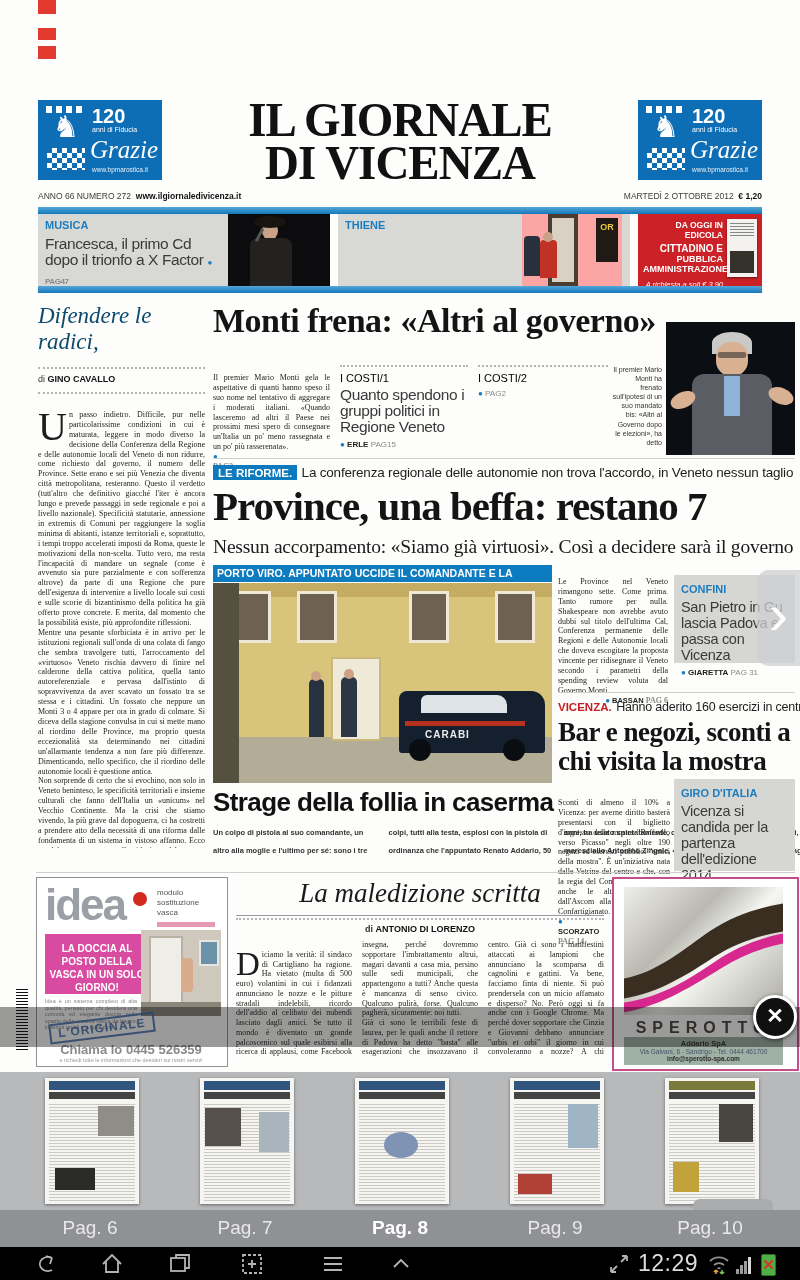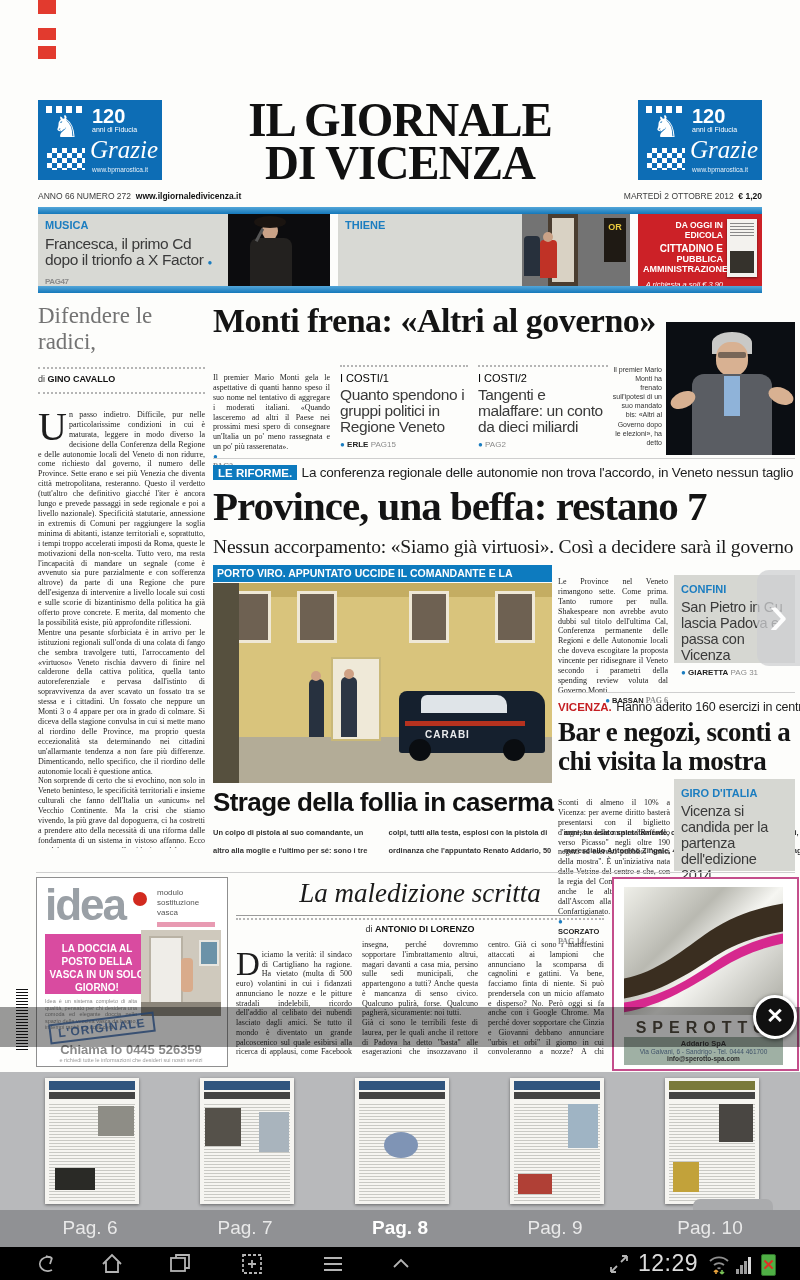--- a/index.html
+++ b/index.html
@@ -169,21 +169,21 @@
     <div class="ph" style="left:190px;top:0;width:102px;height:72px;background:#0c0c0e;">
       <div class="abs" style="left:34px;top:8px;width:16px;height:18px;border-radius:50%;background:#caa287;"></div>
       <div class="abs" style="left:26px;top:2px;width:32px;height:12px;border-radius:50%;background:#1a1410;"></div>
       <div class="abs" style="left:22px;top:24px;width:42px;height:48px;border-radius:8px 8px 0 0;background:#23211f;"></div>
       <div class="abs" style="left:30px;top:14px;width:3px;height:14px;background:#555;transform:rotate(28deg);"></div>
     </div>
   </div>
 
   <div class="promo" style="left:338px;width:292px;">
     <div class="kick">THIENE</div>
-    <div class="ph" style="left:184px;top:0;width:108px;height:72px;background:#737373;">
+    <div class="ph" style="left:184px;top:0;width:100px;height:72px;background:#fca5a5;">
       <div class="abs" style="left:26px;top:0;width:30px;height:72px;background:#4a3d30;"></div>
       <div class="abs" style="left:30px;top:4px;width:22px;height:64px;background:#d9d2c4;"></div>
       <div class="abs" style="left:2px;top:22px;width:16px;height:40px;background:#27303c;border-radius:4px 4px 0 0;"></div>
       <div class="abs" style="left:18px;top:26px;width:17px;height:38px;background:#c03226;border-radius:4px 4px 0 0;"></div>
       <div class="abs" style="left:21px;top:18px;width:10px;height:10px;border-radius:50%;background:#caa287;"></div>
       <div class="abs" style="right:4px;top:4px;width:22px;height:40px;background:#1f1a14;color:#e8c93e;font-weight:bold;font-size:9px;text-align:center;padding-top:4px;">OR</div>
     </div>
   </div>
 
   <div class="edicola">
@@ -195,21 +195,21 @@
     </div>
     <div class="abs" style="right:5px;top:5px;width:30px;height:58px;background:#f3f2ee;box-shadow:0 1px 2px rgba(0,0,0,.5);">
       <div class="abs" style="left:3px;top:4px;right:3px;height:14px;background:repeating-linear-gradient(180deg,#888 0 1px,transparent 1px 3px);"></div>
       <div class="abs" style="left:3px;bottom:4px;right:3px;height:22px;background:#35322c;"></div>
     </div>
   </div>
 
   <div class="bluebar" style="top:286px;"></div>
 
   <div class="abs" style="left:38px;top:303px;width:167px;">
-    <div class="serif" style="font-size:23px;line-height:26px;color:#737373;">
+    <div class="serif" style="font-style:italic;font-size:23px;line-height:26px;color:#0c4a6e;">
       <div>Difendere le radici,</div>
     </div>
     <div class="dotrule" style="margin-top:12px;"></div>
     <div style="font-size:9px;margin:5px 0 8px 0;color:#333;">
       <span>di</span>
       <b style="color:#111;">GINO CAVALLO</b>
     </div>
     <div class="dotrule" style="margin-bottom:6px;"></div>
     <div class="bodytxt" style="height:448px;overflow:hidden;">
       <span class="dropcap" style="font-size:40px;line-height:34px;">U</span><span>n passo indietro. Difficile, pur nelle particolarissime condizioni in cui è maturata, leggere in modo diverso la decisione della Conferenza della Regione e delle autonomie locali del Veneto di non ridurre, come richiesto dal governo, il numero delle Province. Sette erano e sei più Venezia che diventa città metropolitana, resteranno. Questo il verdetto (tutt'altro che definitivo giacché l'iter è ancora lungo e prevede passaggi in sede regionale e poi a livello nazionale). Specificità statutarie, annessione in extremis di Comuni per raggiungere la soglia minima di abitanti, istanze territoriali e, soprattutto, i tempi troppo accelerati imposti da Roma, queste le motivazioni della non-scelta. Tutto vero, ma resta l'incapacità di mandare un segnale (come è avvenuto sia pure parzialmente e con sofferenza altrove) da parte di una Regione che pure dell'esigenza di intervenire a livello locale sui costi e sulle scorie di bizantinismo della politica ha già offerto prove concrete. E merita, dal momento che la possibilità esiste, più approfondite riflessioni.
@@ -229,21 +229,20 @@
   </div>
 
   <div class="abs dotrule" style="left:340px;top:365px;width:128px;padding-top:5px;">
     <div class="bluek" style="font-size:11px;">I COSTI/1</div>
     <div style="font-size:15.5px;line-height:16px;letter-spacing:-.4px;color:#3a3a3a;margin-top:3px;">Quanto spendono i gruppi politici in Regione Veneto</div>
     <div class="byfoot"><span class="bdot">●</span> <b>ERLE</b> <span>PAG15</span></div>
   </div>
 
   <div class="abs dotrule" style="left:478px;top:365px;width:130px;padding-top:5px;">
     <div class="bluek" style="font-size:11px;">I COSTI/2</div>
-    <div style="font-size:15.5px;line-height:16px;letter-spacing:-.4px;color:#3a3a3a;margin-top:3px;">Tangenti e malaffare: un conto da dieci miliardi</div>
     <div class="byfoot"><span class="bdot">●</span> <span>PAG2</span></div>
   </div>
 
   <div class="abs" style="left:612px;top:365px;width:50px;font-size:7px;line-height:1.3;color:#333;text-align:right;">Il premier Mario Monti ha frenato sull'ipotesi di un suo mandato bis: «Altri al Governo dopo le elezioni», ha detto</div>
 
   <div class="ph" style="left:666px;top:322px;width:129px;height:133px;background:#0b0e13;">
     <div class="abs" style="left:46px;top:10px;width:40px;height:22px;border-radius:50% 50% 0 0;background:#c9c9c7;"></div>
     <div class="abs" style="left:50px;top:20px;width:32px;height:34px;border-radius:45%;background:#d8b192;"></div>
     <div class="abs" style="left:52px;top:30px;width:28px;height:6px;background:rgba(40,40,40,.55);border-radius:2px;"></div>
     <div class="abs" style="left:26px;top:52px;width:80px;height:81px;background:#5a5d63;border-radius:12px 12px 0 0;"></div>
@@ -346,21 +345,21 @@
     </div>
     <div class="stamp">L'ORIGINALE</div>
     <div class="abs" style="left:0;top:164px;width:188px;text-align:center;font-size:13px;font-weight:bold;color:#8a8a8a;">Chiama lo 0445 526359</div>
     <div class="abs" style="left:0;top:179px;width:188px;text-align:center;font-size:5.5px;color:#999;">e richiedi tutte le informazioni che desideri sui nostri servizi</div>
   </div>
 
   <div class="maled">
     <div class="mtitle">La maledizione scritta</div>
     <div style="border-top:1px solid #9a9a9a;margin-top:6px;"></div>
     <div class="dotrule" style="margin-top:2px;"></div>
-    <div style="text-align:center;font-size:9px;color:#333;margin:4px 0 6px 0;">
+    <div style="text-align:center;font-size:9px;color:#333;margin:4px 0 6px 0;font-weight:bold;">
       <span>di</span>
       <b style="color:#111;">ANTONIO DI LORENZO</b>
     </div>
     <div class="mbody">
       <span class="dropcap">D</span><span>iciamo la verità: il sindaco di Cartigliano ha ragione. Ha vietato (multa di 500 euro) volantini in cui i fidanzati annunciano le nozze e le pitture stradali indelebili, ricordo dell'addio al celibato dei nubendi lasciato dagli amici. Se tutto il mondo è diventato un grande palcoscenico sul quale esibirsi alla ricerca di applausi, come Facebook insegna, perché dovremmo sopportare l'imbrattamento altrui, magari davanti a casa mia, persino sulle sedi municipali, che appartengono a tutti? Anche questa è mancanza di senso civico. Qualcuno pulirà, forse. Qualcuno pagherà, sicuramente: noi tutti.
 Già ci sono le terribili feste di laurea, per le quali anche il rettore di Padova ha detto "basta" alle esagerazioni che insozzavano il centro. Già ci sono i manifestini attaccati ai lampioni che annunciano la scomparsa di cagnolini e gattini. Va bene, facciamo finta di niente. Si può prendersela con un micio affamato e disperso? No. Però oggi si fa anche con i Google Chrome. Ma perché dover sopportare che Cinzia e Giovanni debbano annunciare "urbis et orbi" il giorno in cui convoleranno a nozze? A chi importa, oltre che a loro e forse ai parenti?
 È facile sporcare a casa d'altri, come gli imbrattatori di muri sanno bene. Perfino Scotolati sono venticinque anni che ha smesso. E lui è davvero un artista. Il guaio è che queste pitture stradali rischiano di durare molto più dei matrimoni. Prima di scrivere con la vernice, allora, meglio pensarci: il rischio è che resti per decenni il ricordo non cercato degli amici più che quello del marito, che ormai sono soltanto "ex". E le maledizioni agli scrivani di quella volta si sprecheranno.</span>
     </div>
   </div>
 

